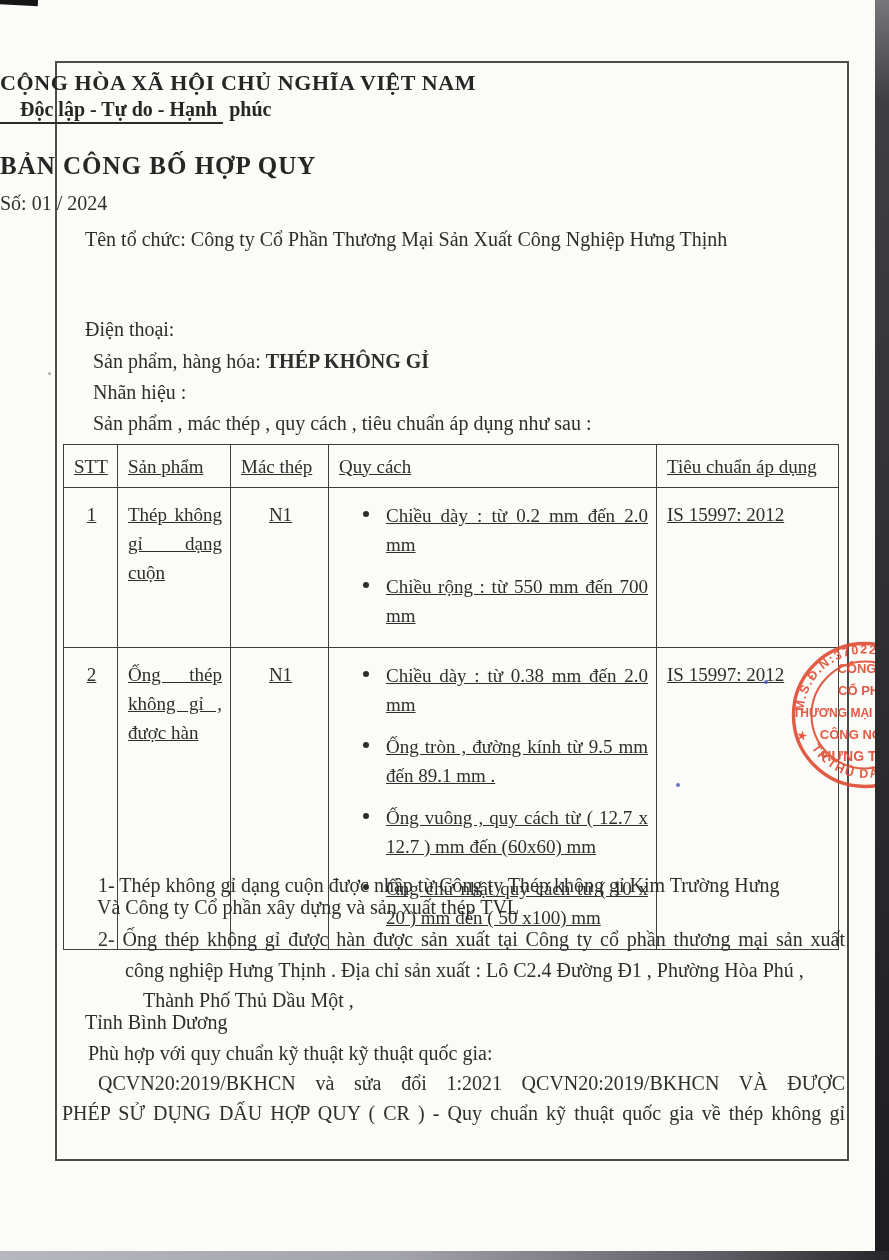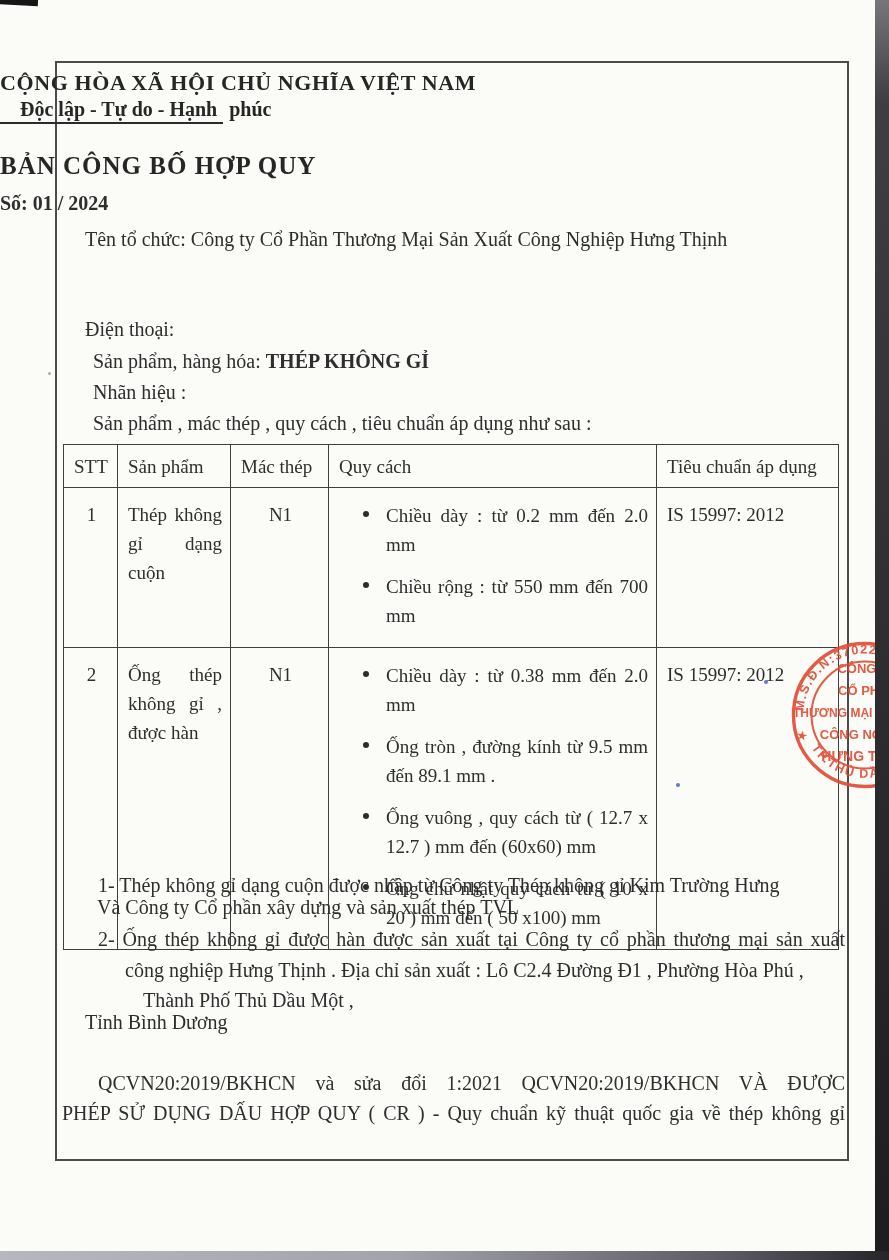--- a/index.html
+++ b/index.html
@@ -15,30 +15,30 @@
     position:absolute;left:55px;top:61px;width:790px;height:1096px;
     border:2px solid #4c4c4c;background:transparent;
   }
   .abs{position:absolute;}
   .center{left:0;right:0;}
   .nat-title{top:70px;font-size:22px;font-weight:bold;letter-spacing:.6px;color:#262626;}
   .motto{top:98px;font-size:20px;font-weight:bold;color:#262626;}
   .motto .ul{display:inline-block;border-bottom:2.2px solid #2b2b2b;padding:0 6px 1px 20px;}
   .motto .tail{padding-left:6px;}
   .doc-title{top:152px;font-size:25px;font-weight:bold;letter-spacing:1px;color:#262626;}
-  .doc-number{top:192px;font-size:20px;font-weight:bold;}
+  .doc-number{top:192px;font-size:20px;}
   .p{font-size:20px;line-height:30px;white-space:nowrap;}
   .pj{font-size:20px;line-height:30px;text-align:justify;white-space:normal;}
   .stretch{text-align:justify;text-align-last:justify;white-space:nowrap;}
   .bold{font-weight:bold;}
   
   table.spec{
     position:absolute;left:63px;top:444px;width:775px;
     border-collapse:collapse;table-layout:fixed;
-    font-size:19px;line-height:29px;color:#2e2e2e;
+    font-size:19px;line-height:29px;color:#2e2e2e;text-decoration:underline;
   }
   table.spec td,table.spec th{
     border:1.6px solid #3f3f3f;font-weight:normal;
     vertical-align:top;overflow:hidden;
   }
   table.spec th{vertical-align:middle;text-align:left;padding:2px 6px 2px 10px;height:38px;}
   th.c,td.c{text-align:center;}
   td.pad{padding:12px 8px 4px 10px;}
   td.just{text-align:justify;}
   tr.r1 td{height:97px;}
@@ -136,20 +136,21 @@
     </tr>
   </tbody>
     </table>
 
   <div class="abs p" style="left:98px;top:861px;margin-top:9px;">1- Thép không gỉ dạng cuộn được nhập từ Công ty Thép không gỉ Kim Trường Hưng</div>
   <div class="abs p" style="left:97px;top:892px;">Và Công ty Cổ phần xây dựng và sản xuất thép TVL</div>
   <div class="abs p stretch" style="left:98px;top:924px;width:747px;">2- Ống thép không gỉ được hàn được sản xuất tại Công ty cổ phần thương mại sản xuất</div>
   <div class="abs p" style="left:125px;top:955px;">công nghiệp Hưng Thịnh . Địa chỉ sản xuất : Lô C2.4 Đường Đ1 , Phường Hòa Phú ,</div>
   <div class="abs p" style="left:143px;top:985px;">Thành Phố Thủ Dầu Một ,</div>
   <div class="abs p" style="left:85px;top:1007px;">Tỉnh Bình Dương</div>
+  <div class="abs p" style="left:88px;top:1038px;">Phù hợp với quy chuẩn kỹ thuật kỹ thuật quốc gia:</div>
   <div class="abs p stretch" style="left:98px;top:1068px;width:747px;">QCVN20:2019/BKHCN và sửa đổi 1:2021 QCVN20:2019/BKHCN VÀ ĐƯỢC</div>
   <div class="abs p stretch" style="left:62px;top:1098px;width:783px;">PHÉP SỬ DỤNG DẤU HỢP QUY ( CR ) -  Quy chuẩn kỹ thuật quốc gia về thép không gỉ</div>
 
   <svg class="stamp" width="170" height="170" viewBox="0 0 170 170">
     <g stroke="#e04a32" fill="none">
       <circle cx="85" cy="85" r="71.5" stroke-width="3.4"></circle>
       <circle cx="85" cy="85" r="53.5" stroke-width="2"></circle>
     </g>
     <defs>
       <path id="sealTopArc" d="M 23.5 85 A 61.5 61.5 0 0 1 146.5 85"></path>

